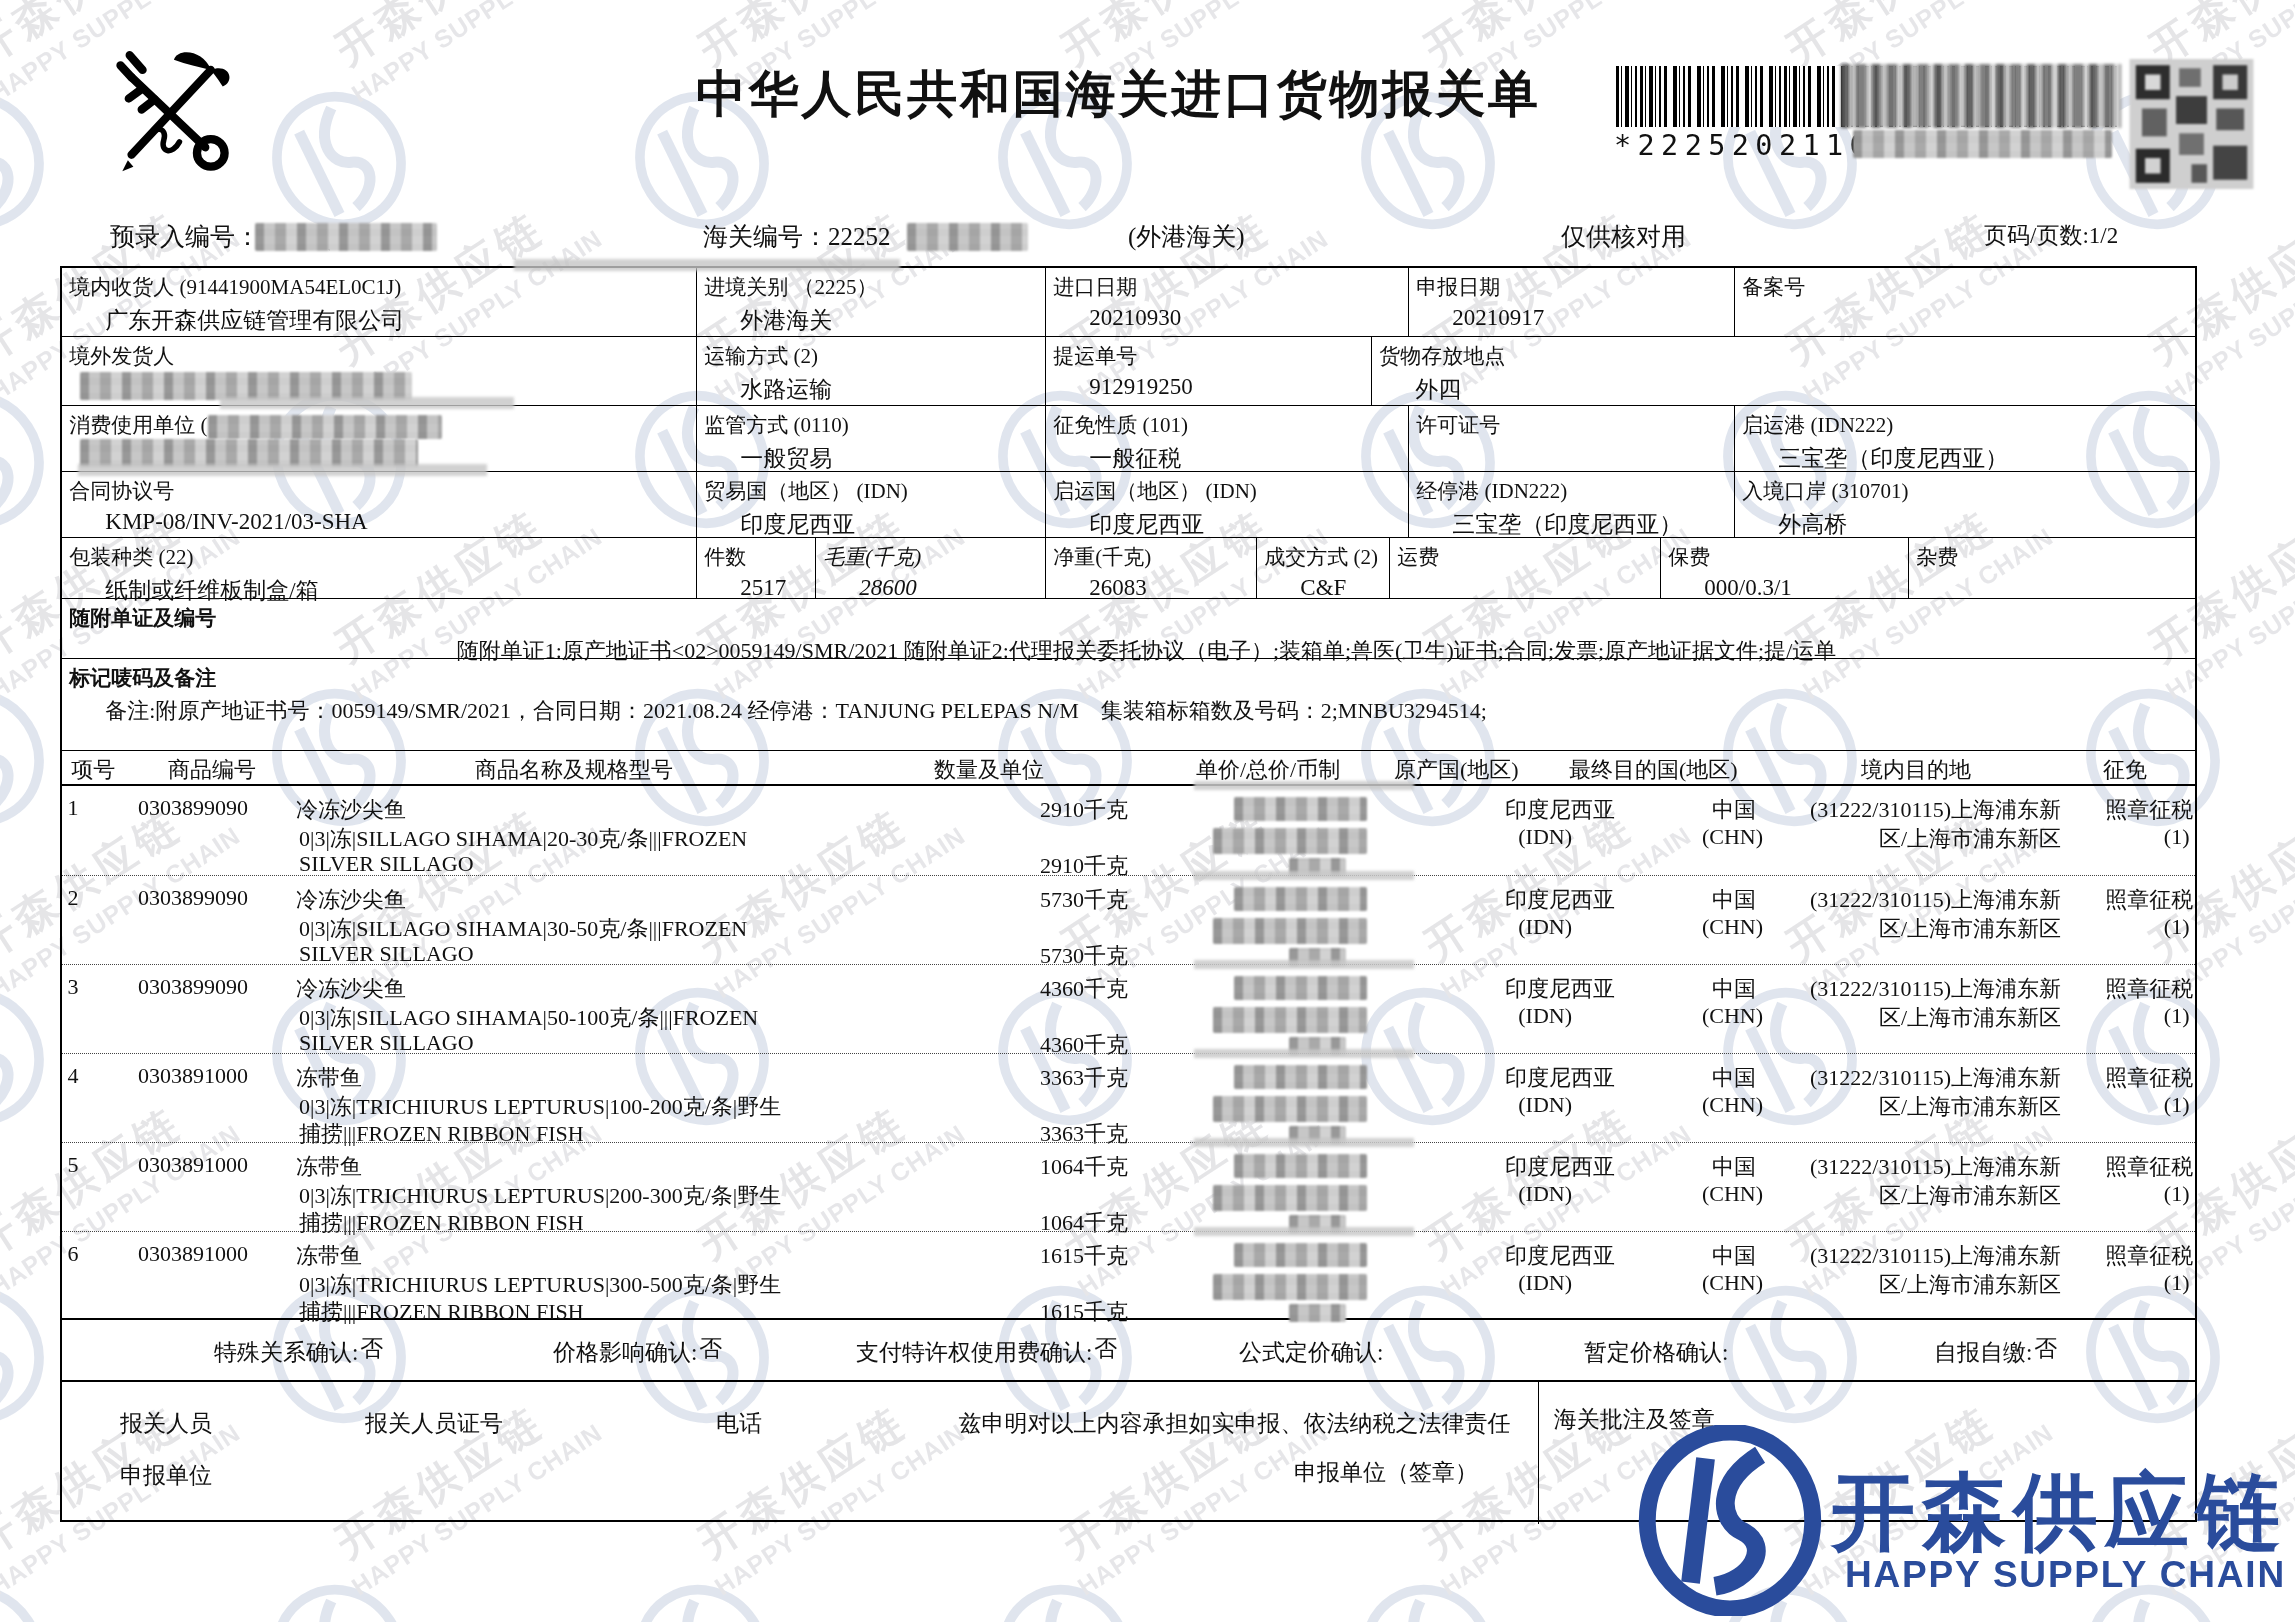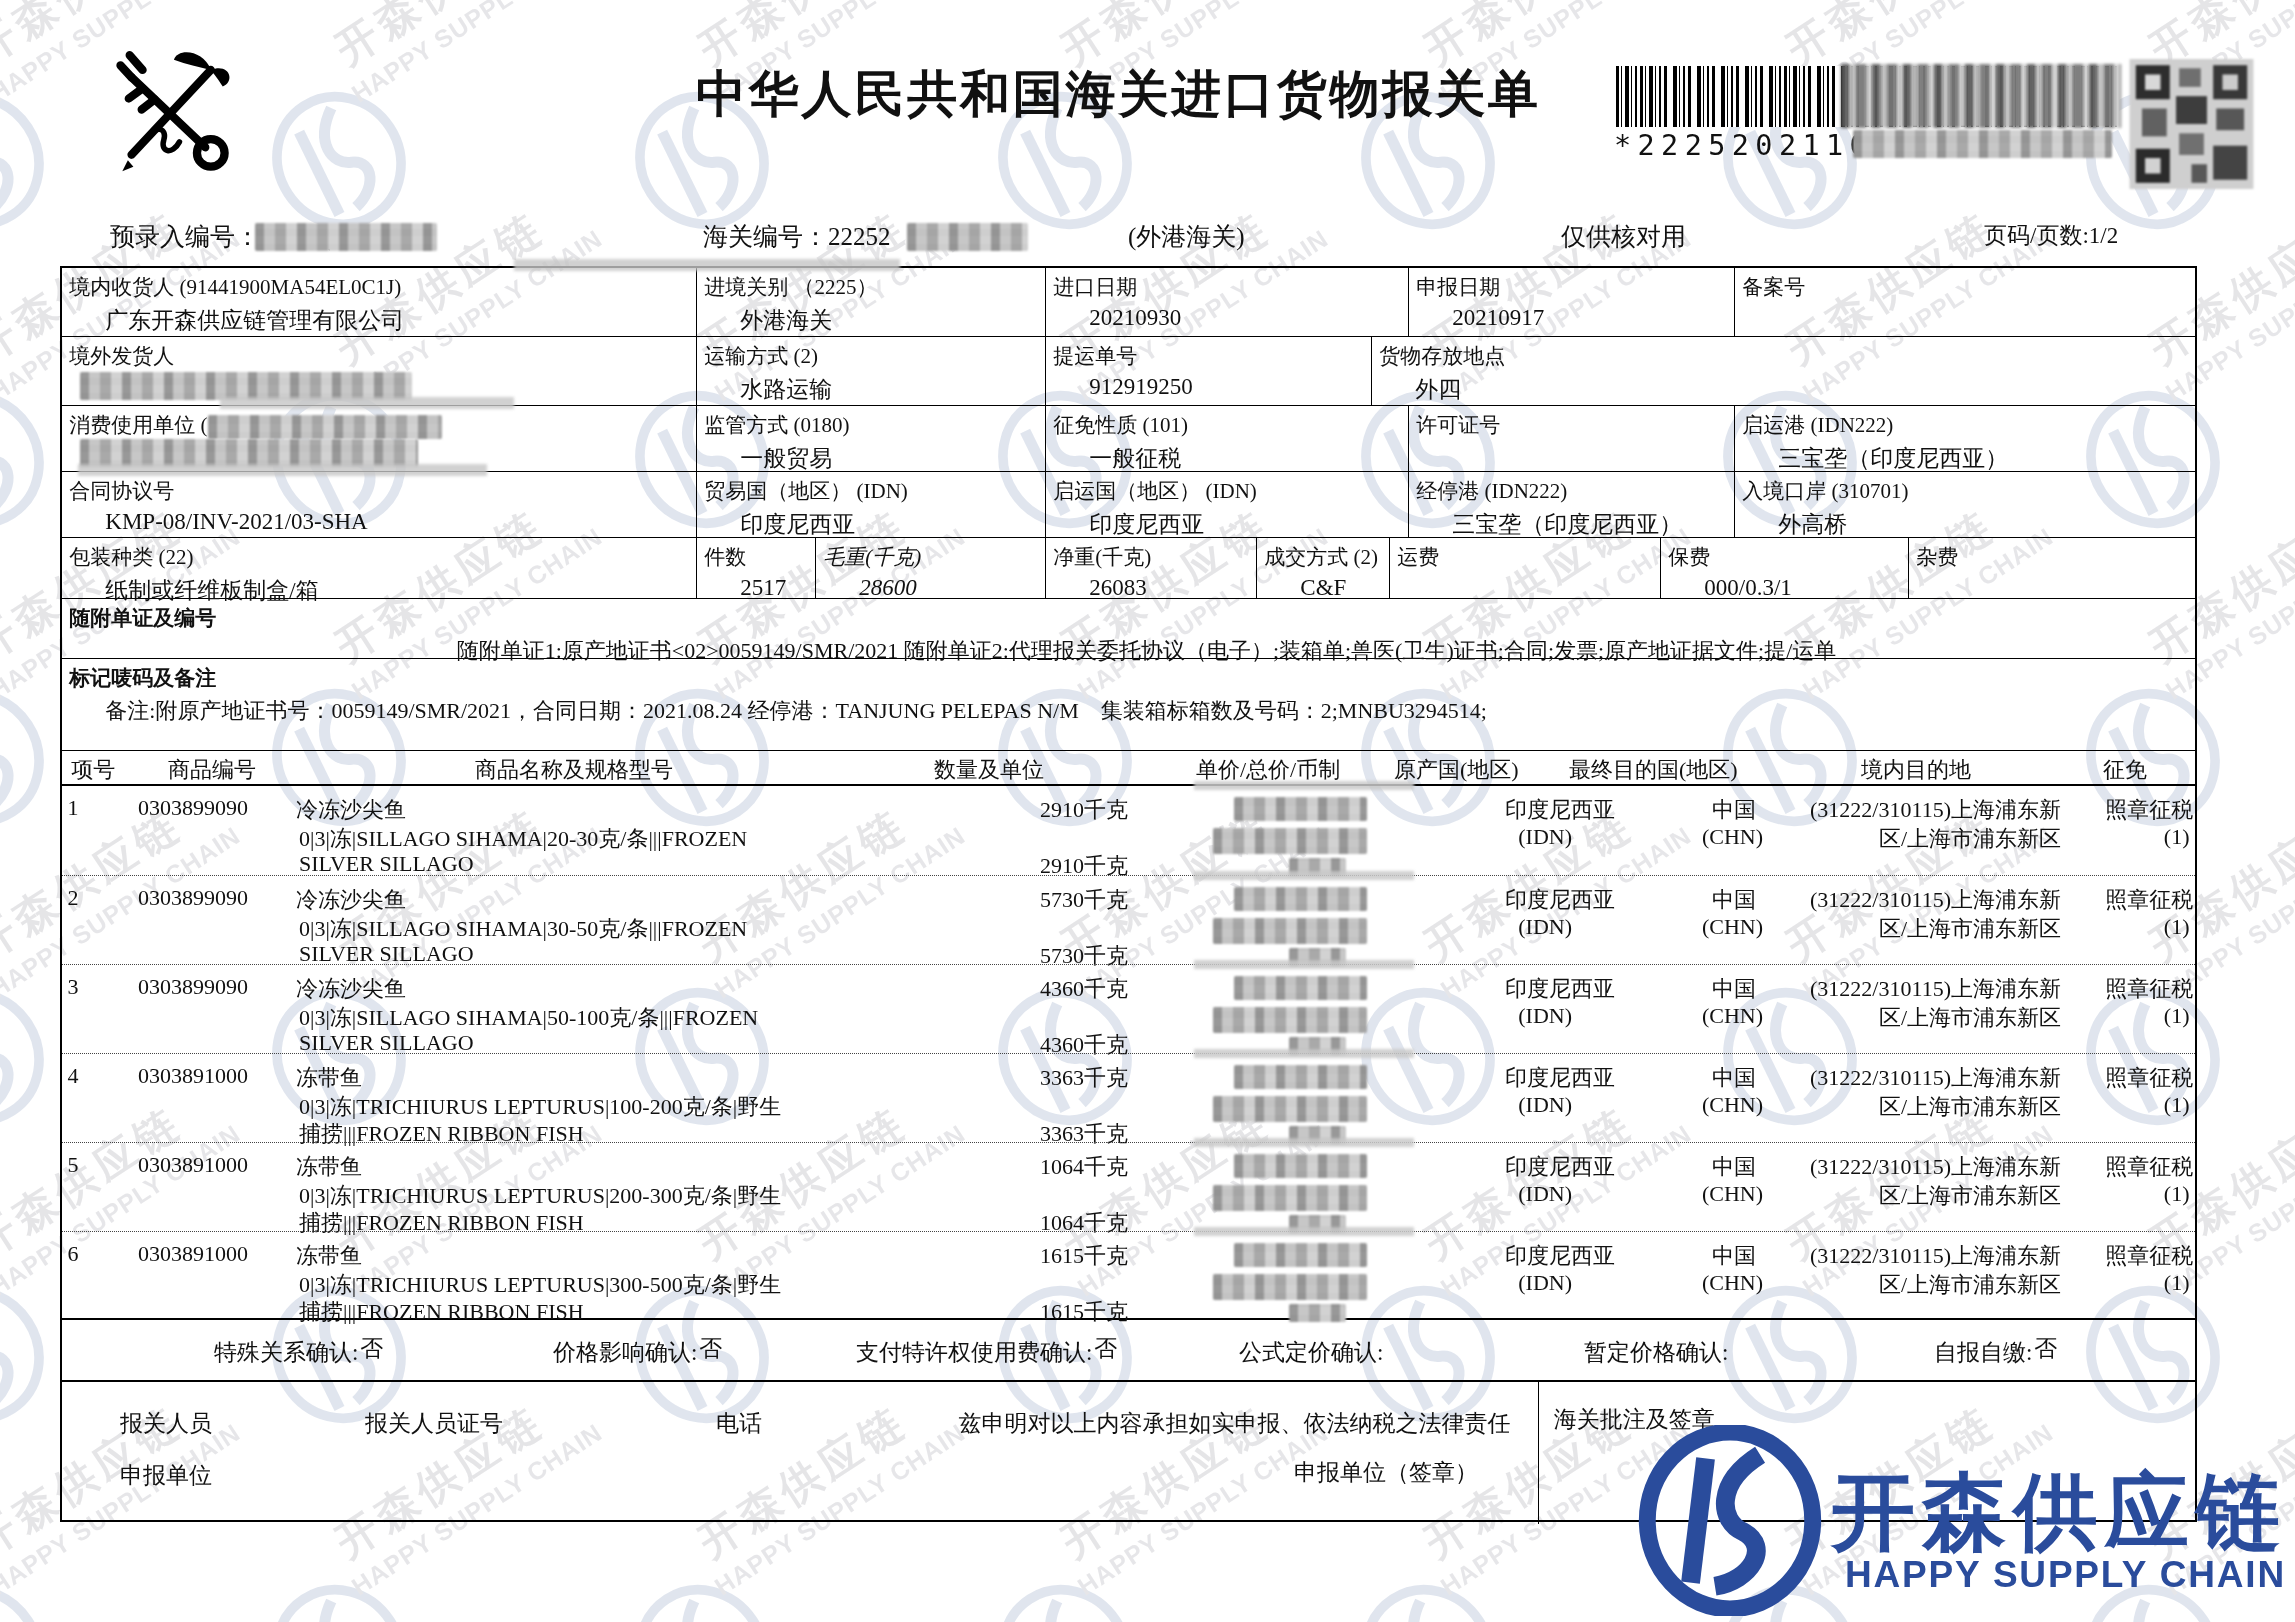--- a/index.html
+++ b/index.html
@@ -569,21 +569,21 @@
         <div class="val">外四</div>
       </div>
     </div>
 
     <div class="frow h72">
       <div class="cell" style="width:634px;">
         <div class="lab"><span>消费使用单位 (</span><span class="redact" style="width:234px;height:24px;"></span></div>
         <span class="redact" style="position:absolute;left:18.4px;top:33px;width:338px;height:27.5px;"></span>
       </div>
       <div class="cell" style="width:349px;">
-        <div class="lab">监管方式 (0180)</div>
+        <div class="lab">监管方式 (0110)</div>
         <div class="val">一般贸易</div>
       </div>
       <div class="cell" style="width:363px;">
         <div class="lab">征免性质 (101)</div>
         <div class="val">一般征税</div>
       </div>
       <div class="cell" style="width:326px;">
         <div class="lab">许可证号</div>
       </div>
       <div class="cell" style="flex:1;">

